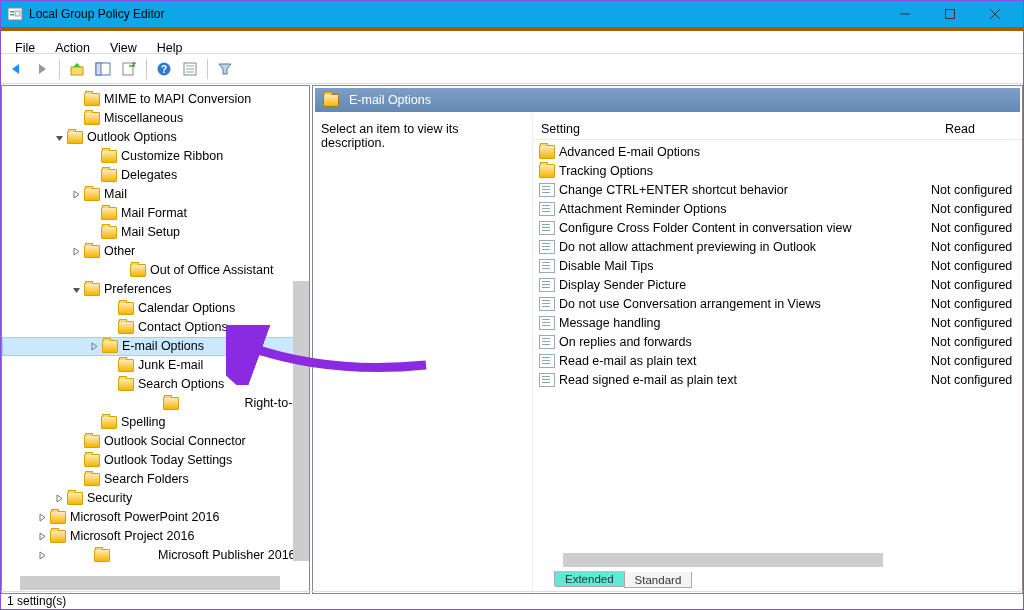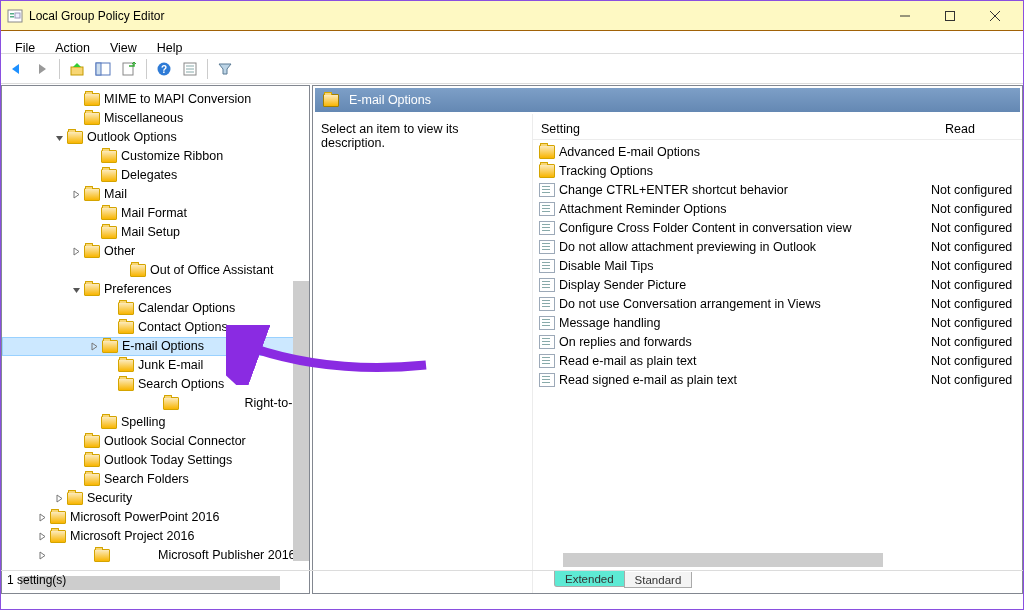--- a/index.html
+++ b/index.html
@@ -1,19 +1,19 @@
 <!DOCTYPE html>
 <html><head>
 <meta charset="utf-8">
 <style>
   * { box-sizing: border-box; margin: 0; padding: 0; font-family: "Segoe UI", Tahoma, sans-serif; }
   body { width: 1024px; height: 610px; background: #fff; overflow: hidden; border: 1px solid #8a4fe0; position: relative; }
 
   
-  .titlebar { height: 30px; display: flex; align-items: center; padding: 0 6px; background: #fef9c3; border-bottom: 1px solid #a16207; }
+  .titlebar { height: 30px; display: flex; align-items: center; padding: 0 6px; background: #0ea5e9; border-bottom: 4px solid #a16207; }
   .titlebar .appicon { width: 16px; height: 16px; margin-right: 6px; display: inline-flex; align-items: center; justify-content: center; }
   .titlebar .title { font-size: 12px; color: #000; }
   .titlebar .wincontrols { margin-left: auto; display: flex; }
   .titlebar .wincontrols div { width: 45px; height: 30px; display: flex; align-items: center; justify-content: center; color: #555; font-family: "Segoe UI", sans-serif; font-size: 13px; }
 
   
   .menubar { height: 23px; display: flex; align-items: center; padding: 0 4px; border-bottom: 1px solid #dcdcdc; font-size: 12.5px; }
   .menubar span { padding: 3px 10px; cursor: default; margin-top: 12px; }
 
   
@@ -57,21 +57,21 @@
   .row .state { flex: 1; padding-left: 12px; }
 
   .details-hscroll { position: absolute; left: 250px; bottom: 26px; width: 320px; height: 14px; background: #cdcdcd; }
 
   .tabs { position: absolute; bottom: 5px; left: 242px; display: flex; font-size: 11.5px; }
   .tab { border: 1px solid #aaa; border-top: none; padding: 2px 10px 1px 10px; background: #fff; margin-left: -1px; color: #333; position: relative; }
   .tab:first-child { border-bottom-left-radius: 3px; }
   .tab.active { background: #5eead4; z-index: 2; transform: translateY(-1px); }
   .tab:not(.active) { background: #f4f4f4; }
 
-  .statusbar { position: absolute; bottom: 0; left: 0; right: 0; height: 39px; border-top: 1px solid #dcdcdc; font-size: 12px; padding: 2px 6px; }
+  .statusbar { position: absolute; bottom: 0; left: 0; right: 0; height: 18px; border-top: 1px solid #dcdcdc; font-size: 12px; padding: 2px 6px; }
 
   
   .annotation-arrow { position: absolute; left: 225px; top: 324px; z-index: 100; pointer-events: none; }
 </style>
 </head>
 <body>
 
 <div class="titlebar">
   <span class="appicon">
     <svg width="16" height="16">

